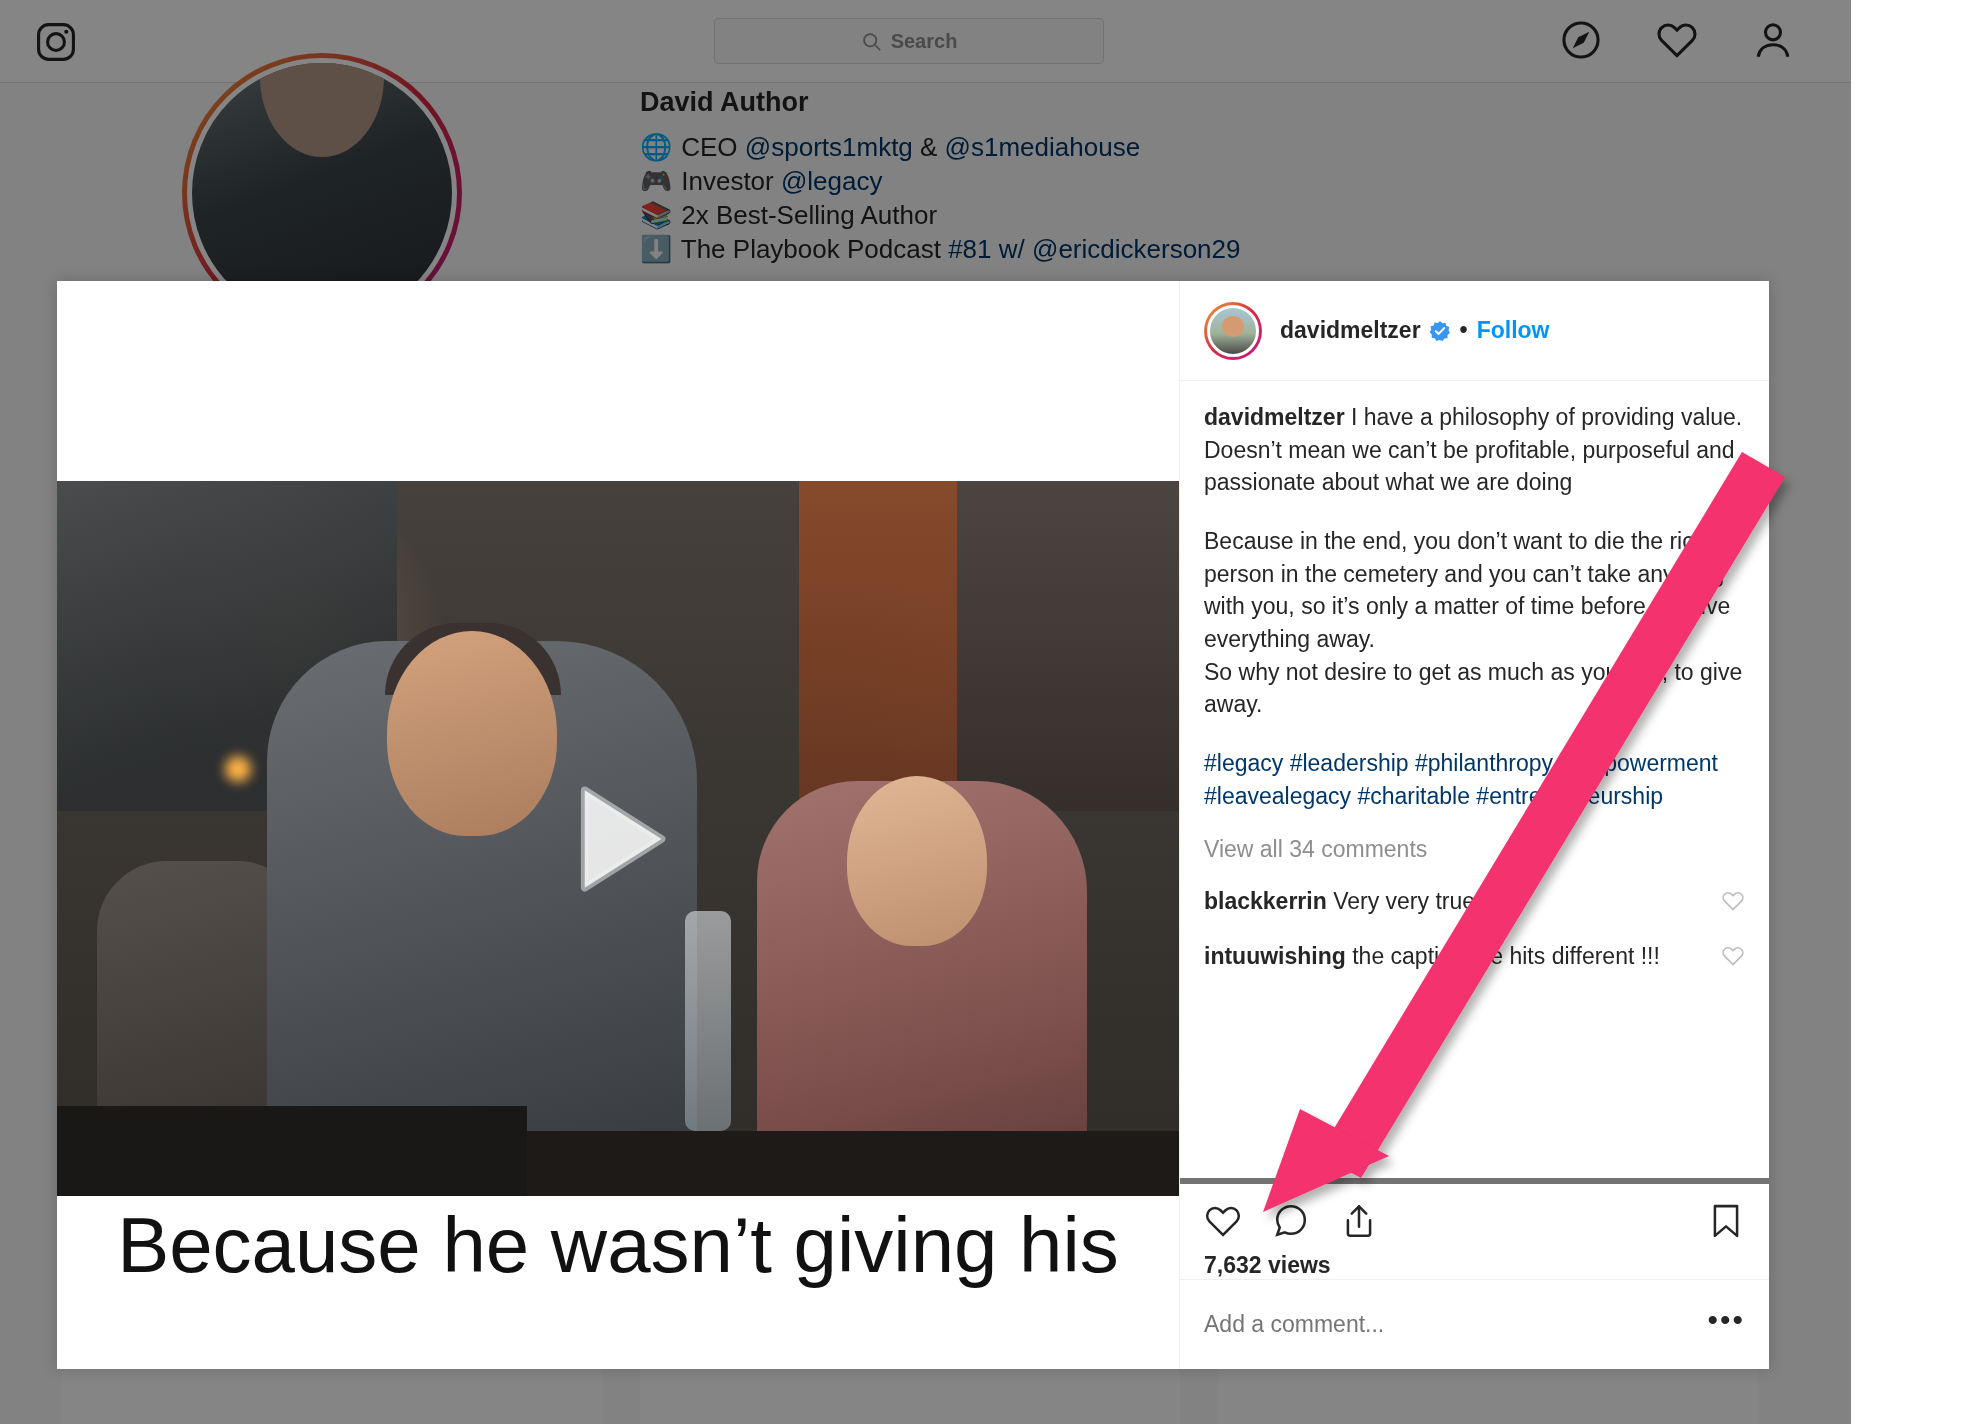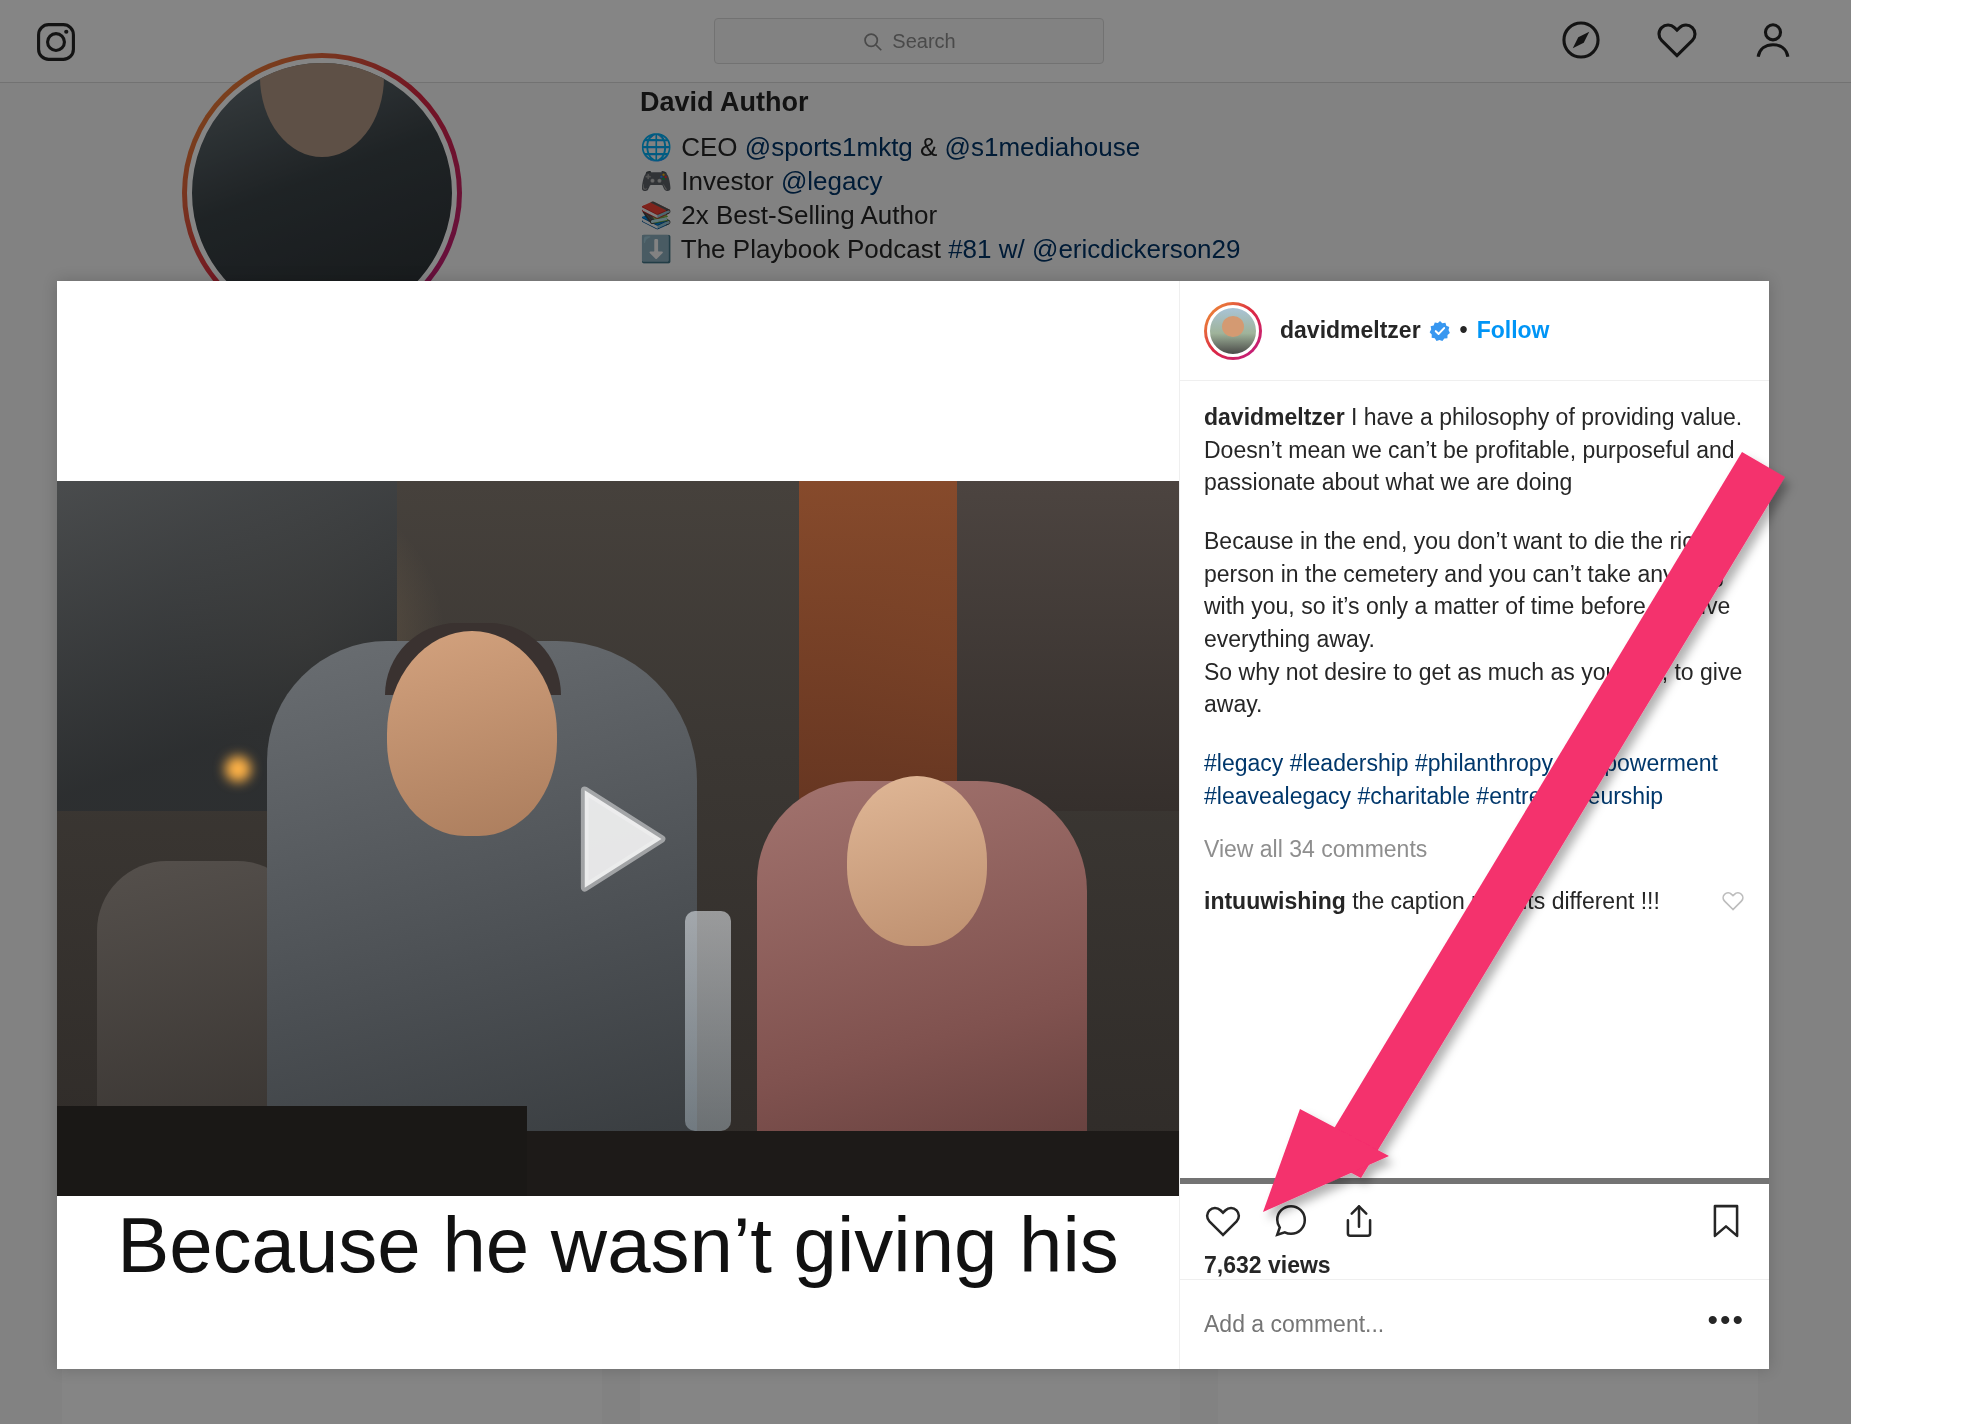--- a/index.html
+++ b/index.html
@@ -36,21 +36,21 @@
   .search-box {
     position: absolute; left: 714px; top: 18px;
     width: 390px; height: 46px;
     background: #fafafa;
     border: 1px solid #dbdbdb;
     border-radius: 4px;
     display: flex; align-items: center; justify-content: center;
     gap: 9px;
   }
   .search-placeholder {
-    font-size: 20px; color: #8e8e8e;
+    font-size: 20px; color: #8e8e8e; font-weight: bold;
   }
   .topicons {
     position: absolute; right: 56px; top: 18px;
     display: flex; gap: 52px; align-items: center;
   }
   .topicon { width: 44px; height: 44px; }
 
   
   .profile-wrap {
     position: absolute; left: 0; top: 83px;
@@ -541,20 +541,28 @@
           </div>
         </div>
 
         <div class="para">Because in the end, you don’t want to die the richest person in the cemetery and you can’t take anything with you, so it’s only a matter of time before we give everything away.
 So why not desire to get as much as you can, to give away.</div>
 
         <div class="hashtags">#legacy #leadership #philanthropy #empowerment #leavealegacy #charitable #entrepreneurship</div>
 
         <div class="view-all">View all 34 comments</div>
 
+        <div class="comment-row">
+          <div class="comment-text">
+            <b>blackkerrin</b><span> Very very true</span>
+          </div>
+          <svg class="heart-sm" viewBox="0 0 24 24" fill="none" stroke="#bdbdbd" stroke-width="1.7">
+            <path d="M12 20.5 3.6 12.2a4.9 4.9 0 0 1 7-6.9L12 6.6l1.4-1.3a4.9 4.9 0 0 1 7 6.9z"></path>
+          </svg>
+        </div>
 
         <div class="comment-row">
           <div class="comment-text">
             <b>intuuwishing</b><span> the caption me hits different !!!</span>
           </div>
           <svg class="heart-sm" viewBox="0 0 24 24" fill="none" stroke="#bdbdbd" stroke-width="1.7">
             <path d="M12 20.5 3.6 12.2a4.9 4.9 0 0 1 7-6.9L12 6.6l1.4-1.3a4.9 4.9 0 0 1 7 6.9z"></path>
           </svg>
         </div>
       </div>

